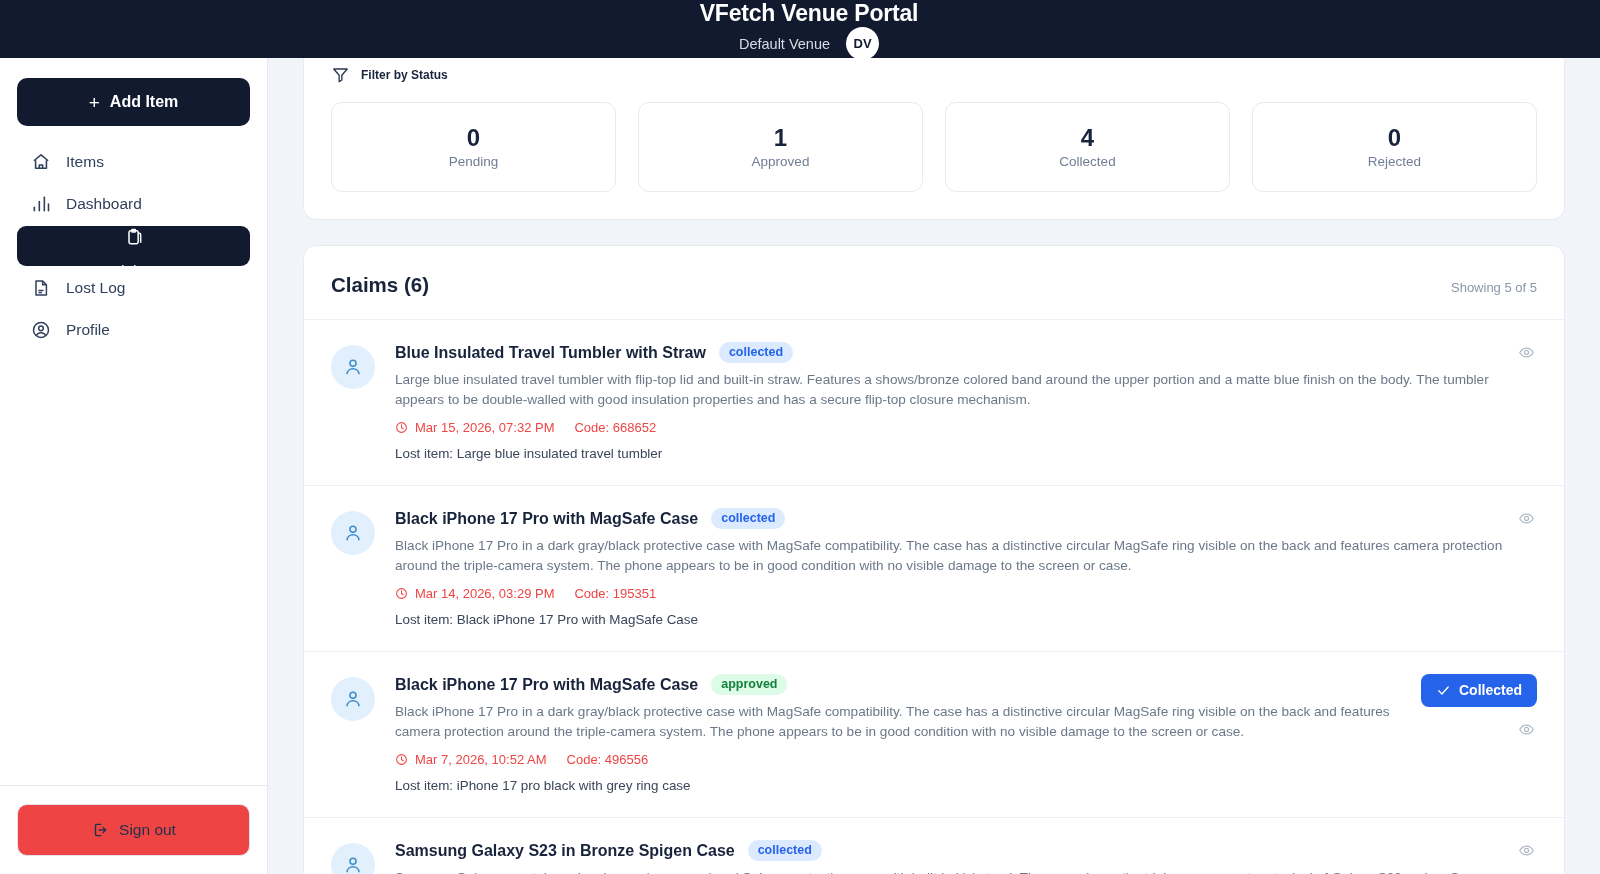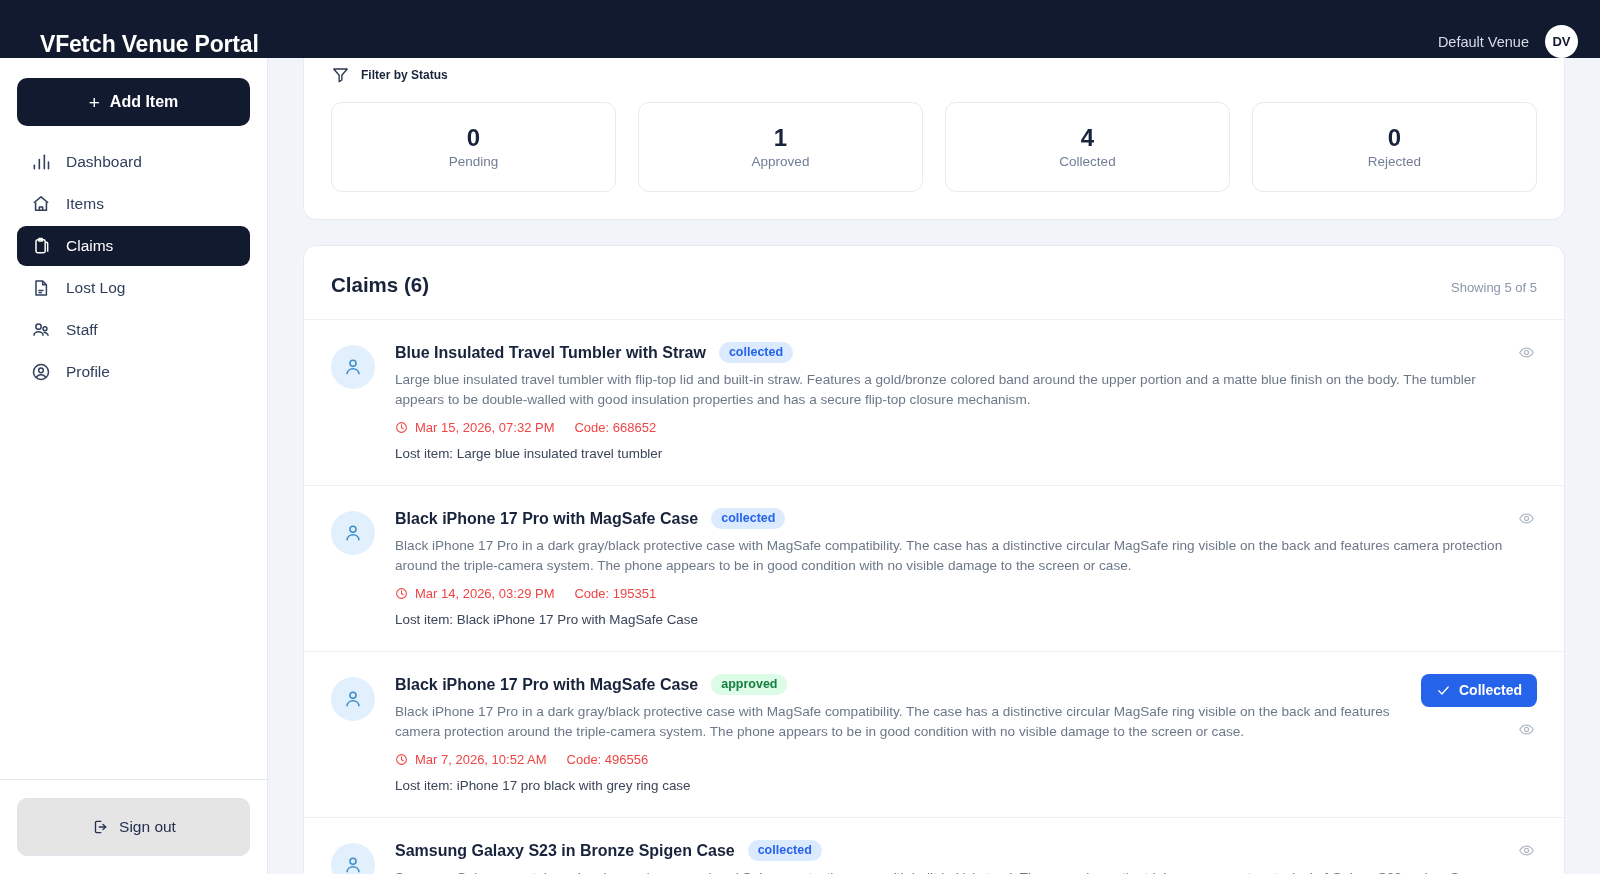--- a/index.html
+++ b/index.html
@@ -8,23 +8,24 @@
     overflow: hidden;
     background: #f1f5f9;
     font-family: "Liberation Sans", sans-serif;
     -webkit-font-smoothing: antialiased;
   }
 
   
   .topbar {
     position: absolute; top: 0; left: 0; width: 1600px; height: 58px;
     background: #111a2e;
-    display: flex; align-items: flex-end; justify-content: space-between;
+    display: flex; align-items: center; justify-content: space-between;
     padding: 0 22px 0 40px;
     z-index: 30;
+    flex-direction: column;
   }
   .brand {
     color: #ffffff; font-size: 23px; font-weight: 700; letter-spacing: -0.2px;
   }
   .topbar-right { display: flex; align-items: center; gap: 16px; }
   .venue-name { color: #d7dce6; font-size: 14.5px; }
   .avatar-initials {
     width: 33px; height: 33px; border-radius: 50%;
     background: #ffffff; color: #111a2e;
     font-size: 13px; font-weight: 700;
@@ -45,27 +46,27 @@
     font-family: "Liberation Sans", sans-serif;
   }
   .plus-glyph { font-size: 19px; font-weight: 400; line-height: 1; }
   .nav { padding: 4px 17px 0 17px; flex: 1; }
   .nav-item {
     display: flex; align-items: center; gap: 15px;
     height: 40px; padding: 0 13px; margin-bottom: 2px;
     border-radius: 9px; cursor: pointer;
     color: #31405c; font-size: 15.5px;
   }
-  .nav-item.active { background: #111a2e; color: #ffffff; }
+  .nav-item.active { background: #111a2e; color: #ffffff; flex-direction: column; }
   .nav-icon { width: 21px; height: 21px; display: flex; align-items: center; justify-content: center; flex: 0 0 21px; }
   .nav-icon svg { width: 20px; height: 20px; }
   .signout-wrap { border-top: 1px solid #e6e9ef; padding: 18px 17px; }
   .signout-btn {
-    width: 100%; height: 58px;
-    background: #e5e5e5; border: 1px solid #e0e5ed; border-radius: 10px;
+    width: 100%; height: 52px;
+    background: #ef4444; border: 1px solid #e0e5ed; border-radius: 10px;
     color: #22304d; font-size: 15.5px; cursor: pointer;
     display: flex; align-items: center; justify-content: center; gap: 10px;
     font-family: "Liberation Sans", sans-serif;
   }
 
   
   .main {
     position: absolute; top: 58px; left: 268px; width: 1332px; height: 816px;
     overflow: hidden; background: #f1f5f9;
     padding: 0 35px;
@@ -162,38 +163,38 @@
 
 <div class="sidebar">
   <button class="add-item-btn">
     <span class="plus-glyph">+</span>
     <span>Add Item</span>
   </button>
 
   <nav class="nav">
     <div class="nav-item">
       <span class="nav-icon">
+        <svg viewBox="0 0 24 24" fill="none" stroke="currentColor" stroke-width="1.9" stroke-linejoin="round">
+            <path d="M3.5 10.5 12 3.5l8.5 7"></path>
+            <path d="M5.5 10v9.5h13V10"></path>
+            <path d="M10 19.5v-4h4v4"></path>
+          </svg>
+      </span>
+      <span>Items</span>
+    </div>
+    <div class="nav-item">
+      <span class="nav-icon">
         <svg viewBox="0 0 24 24" fill="none" stroke="currentColor" stroke-width="1.9" stroke-linecap="round">
             <path d="M4 20v-4"></path>
             <path d="M10 20V9"></path>
             <path d="M16 20V4"></path>
             <path d="M21 20V12"></path>
           </svg>
       </span>
       <span>Dashboard</span>
-    </div>
-    <div class="nav-item">
-      <span class="nav-icon">
-        <svg viewBox="0 0 24 24" fill="none" stroke="currentColor" stroke-width="1.9" stroke-linejoin="round">
-            <path d="M3.5 10.5 12 3.5l8.5 7"></path>
-            <path d="M5.5 10v9.5h13V10"></path>
-            <path d="M10 19.5v-4h4v4"></path>
-          </svg>
-      </span>
-      <span>Items</span>
     </div>
     <div class="nav-item active">
       <span class="nav-icon">
         <svg viewBox="0 0 24 24" fill="none" stroke="currentColor" stroke-width="1.8" stroke-linejoin="round">
             <rect x="6" y="4.5" width="11" height="15.5" rx="2"></rect>
             <path d="M9.5 3h4v3h-4z"></path>
             <path d="M17 7.5h1.5a1.5 1.5 0 0 1 1.5 1.5v10"></path>
           </svg>
       </span>
       <span>Claims</span>
@@ -205,31 +206,20 @@
             <path d="M14 3.5V8h4.5"></path>
             <path d="M9 15h6"></path>
             <path d="M9 17.5h4"></path>
           </svg>
       </span>
       <span>Lost Log</span>
     </div>
     <div class="nav-item">
       <span class="nav-icon">
         <svg viewBox="0 0 24 24" fill="none" stroke="currentColor" stroke-width="1.8">
-            <circle cx="9" cy="8" r="3.2"></circle>
-            <path d="M3.5 19c0-3 2.5-5 5.5-5s5.5 2 5.5 5"></path>
-            <circle cx="16.8" cy="10.5" r="2.3"></circle>
-            <path d="M15 15c2.6-.6 5.5 1 5.5 4"></path>
-          </svg>
-      </span>
-      <span>Staff</span>
-    </div>
-    <div class="nav-item">
-      <span class="nav-icon">
-        <svg viewBox="0 0 24 24" fill="none" stroke="currentColor" stroke-width="1.8">
             <circle cx="12" cy="12" r="9"></circle>
             <circle cx="12" cy="10" r="2.8"></circle>
             <path d="M6.5 19c.8-2.6 3-3.8 5.5-3.8s4.7 1.2 5.5 3.8"></path>
           </svg>
       </span>
       <span>Profile</span>
     </div>
   </nav>
 
   <div class="signout-wrap">
@@ -288,21 +278,21 @@
         <svg viewBox="0 0 24 24" fill="none" stroke="#3d8ec9" stroke-width="1.7">
             <circle cx="12" cy="8" r="3.3"></circle>
             <path d="M5.5 20c0-3.6 2.9-6 6.5-6s6.5 2.4 6.5 6"></path>
           </svg>
       </div>
       <div class="claim-body">
         <div class="claim-title-line">
           <span class="claim-title">Blue Insulated Travel Tumbler with Straw</span>
           <span class="badge collected">collected</span>
         </div>
-        <div class="claim-desc">Large blue insulated travel tumbler with flip-top lid and built-in straw. Features a gold/bronze colored band around the upper portion and a matte blue finish on the body. The tumbler appears to be double-walled with good insulation properties and has a secure flip-top closure mechanism.</div>
+        <div class="claim-desc">Large blue insulated travel tumbler with flip-top lid and built-in straw. Features a shows/bronze colored band around the upper portion and a matte blue finish on the body. The tumbler appears to be double-walled with good insulation properties and has a secure flip-top closure mechanism.</div>
         <div class="claim-meta">
           <span class="claim-time">
             <span style="display:flex;">
               <svg viewBox="0 0 24 24" fill="none" stroke="currentColor" stroke-width="1.9" stroke-linecap="round">
                   <circle cx="12" cy="12" r="9"></circle>
                   <path d="M12 7v5.2l3.2 2"></path>
                 </svg>
             </span>
             <span>Mar 15, 2026, 07:32 PM</span>
           </span>

